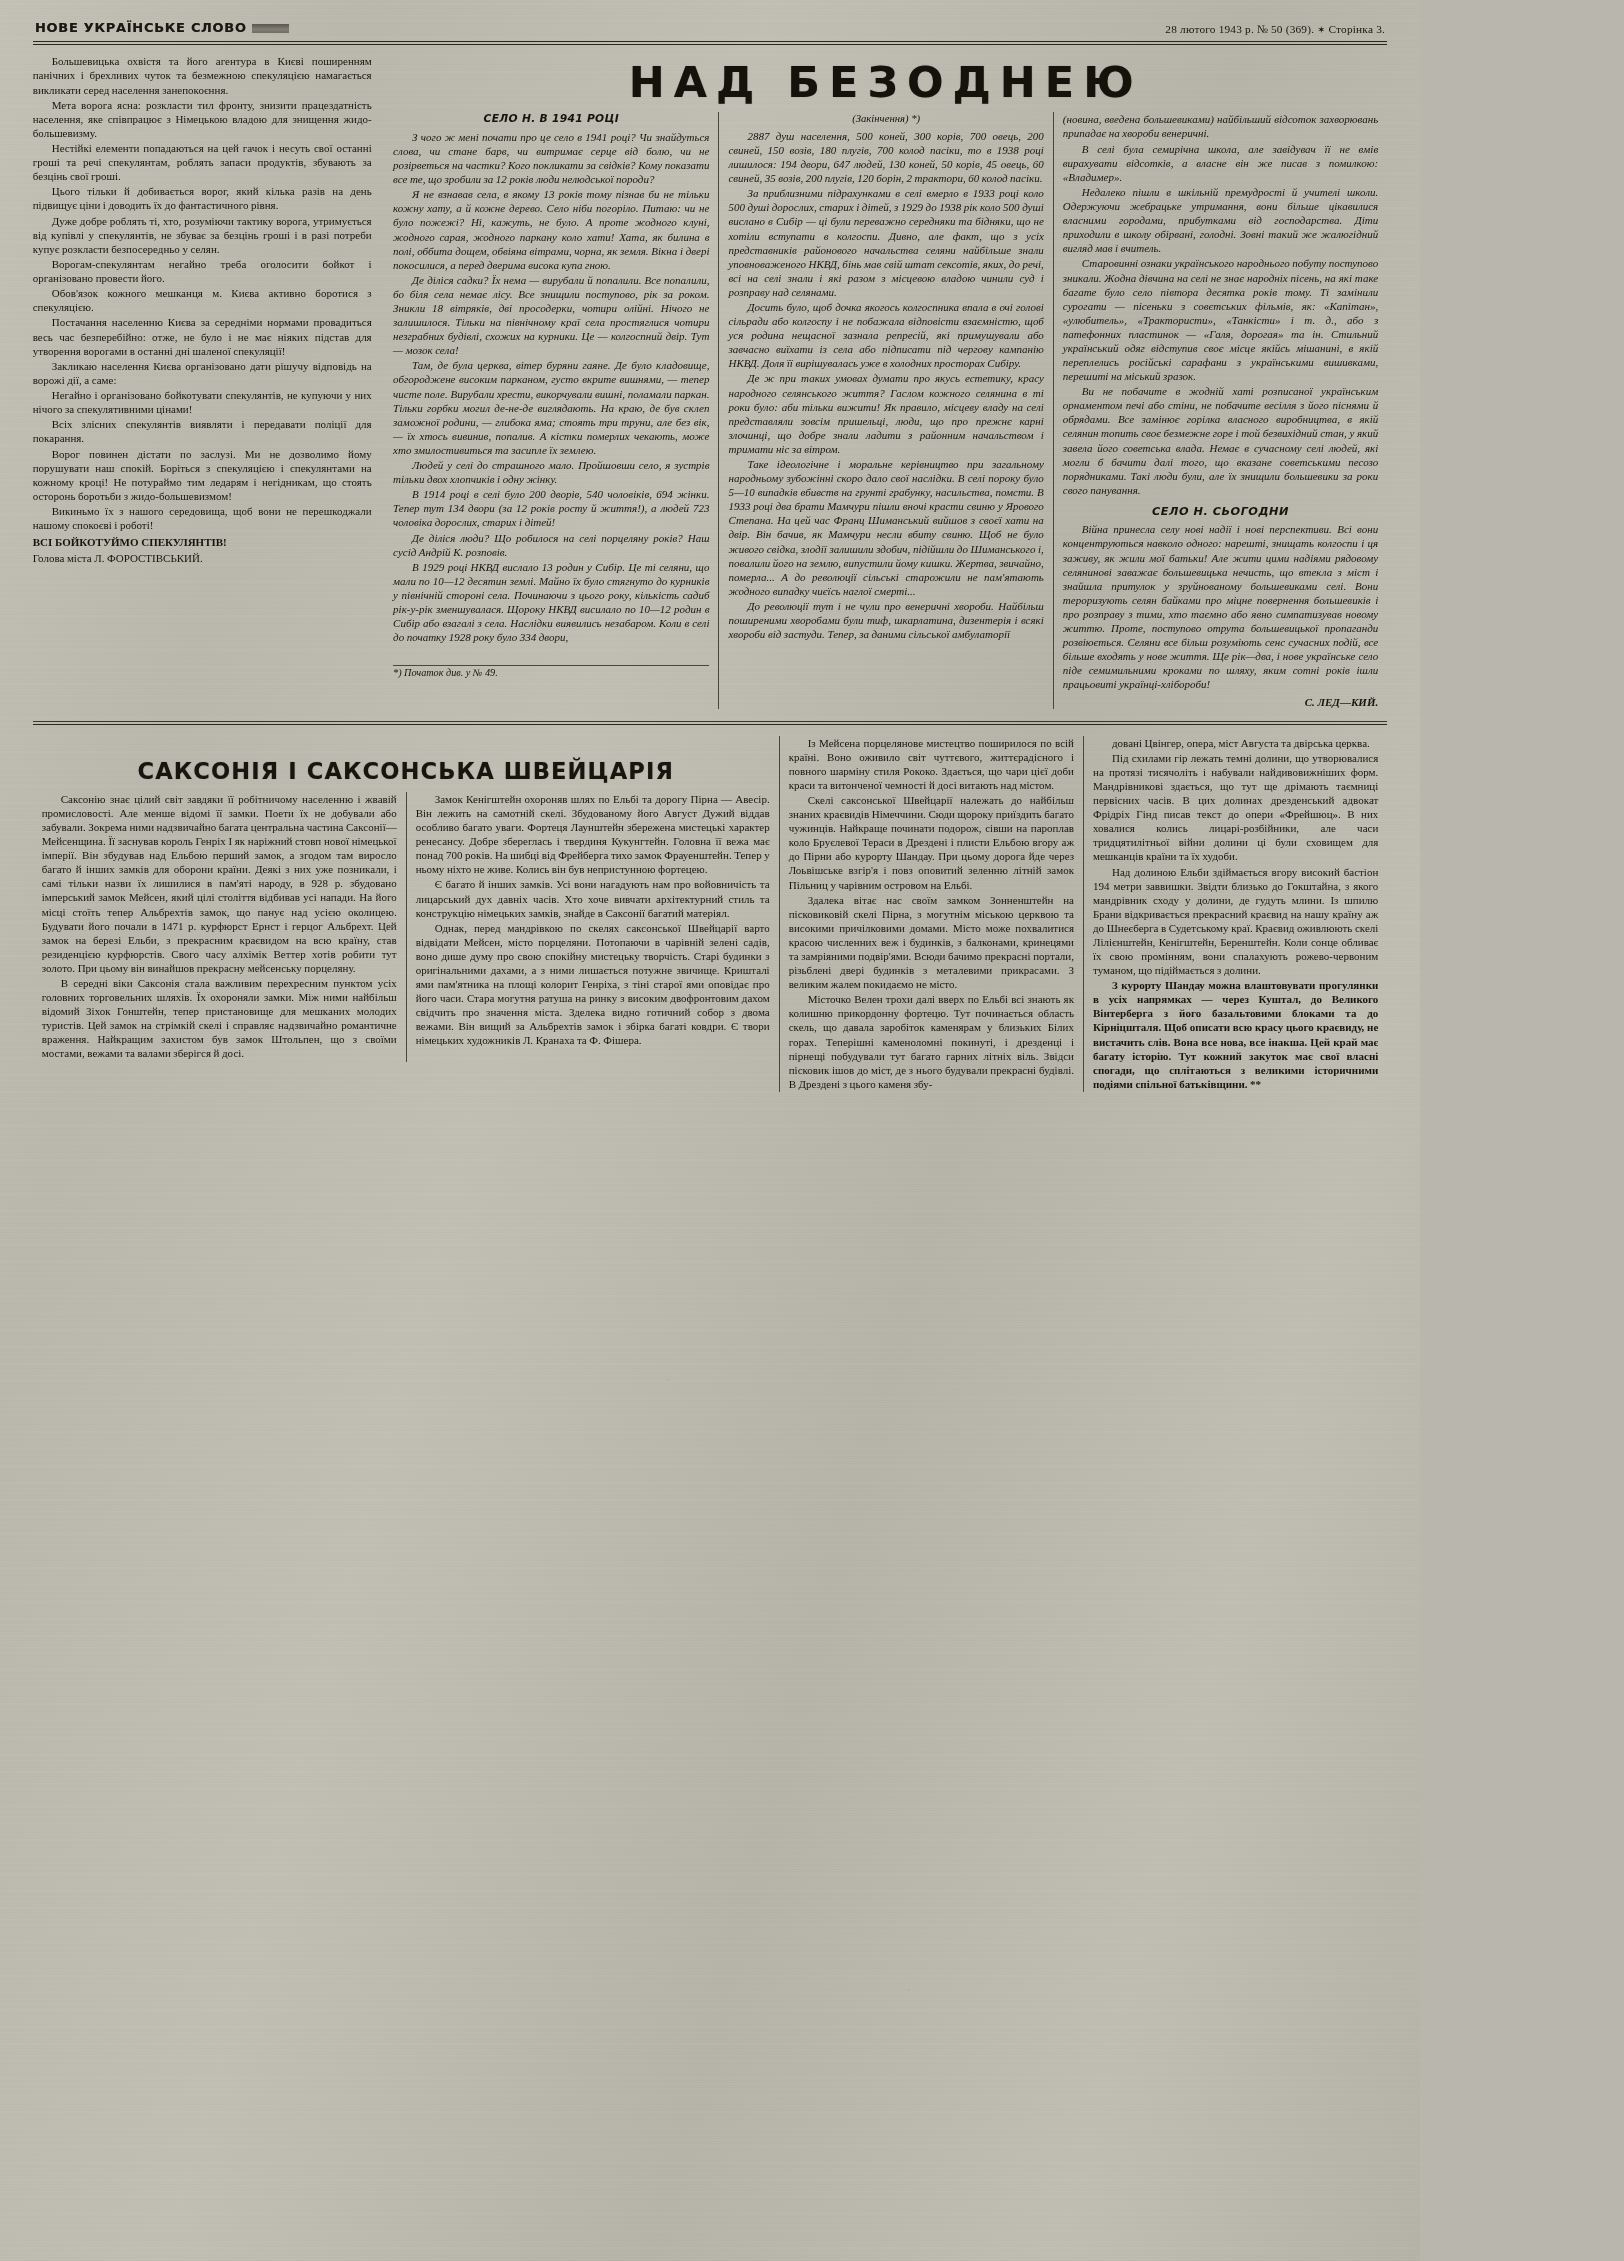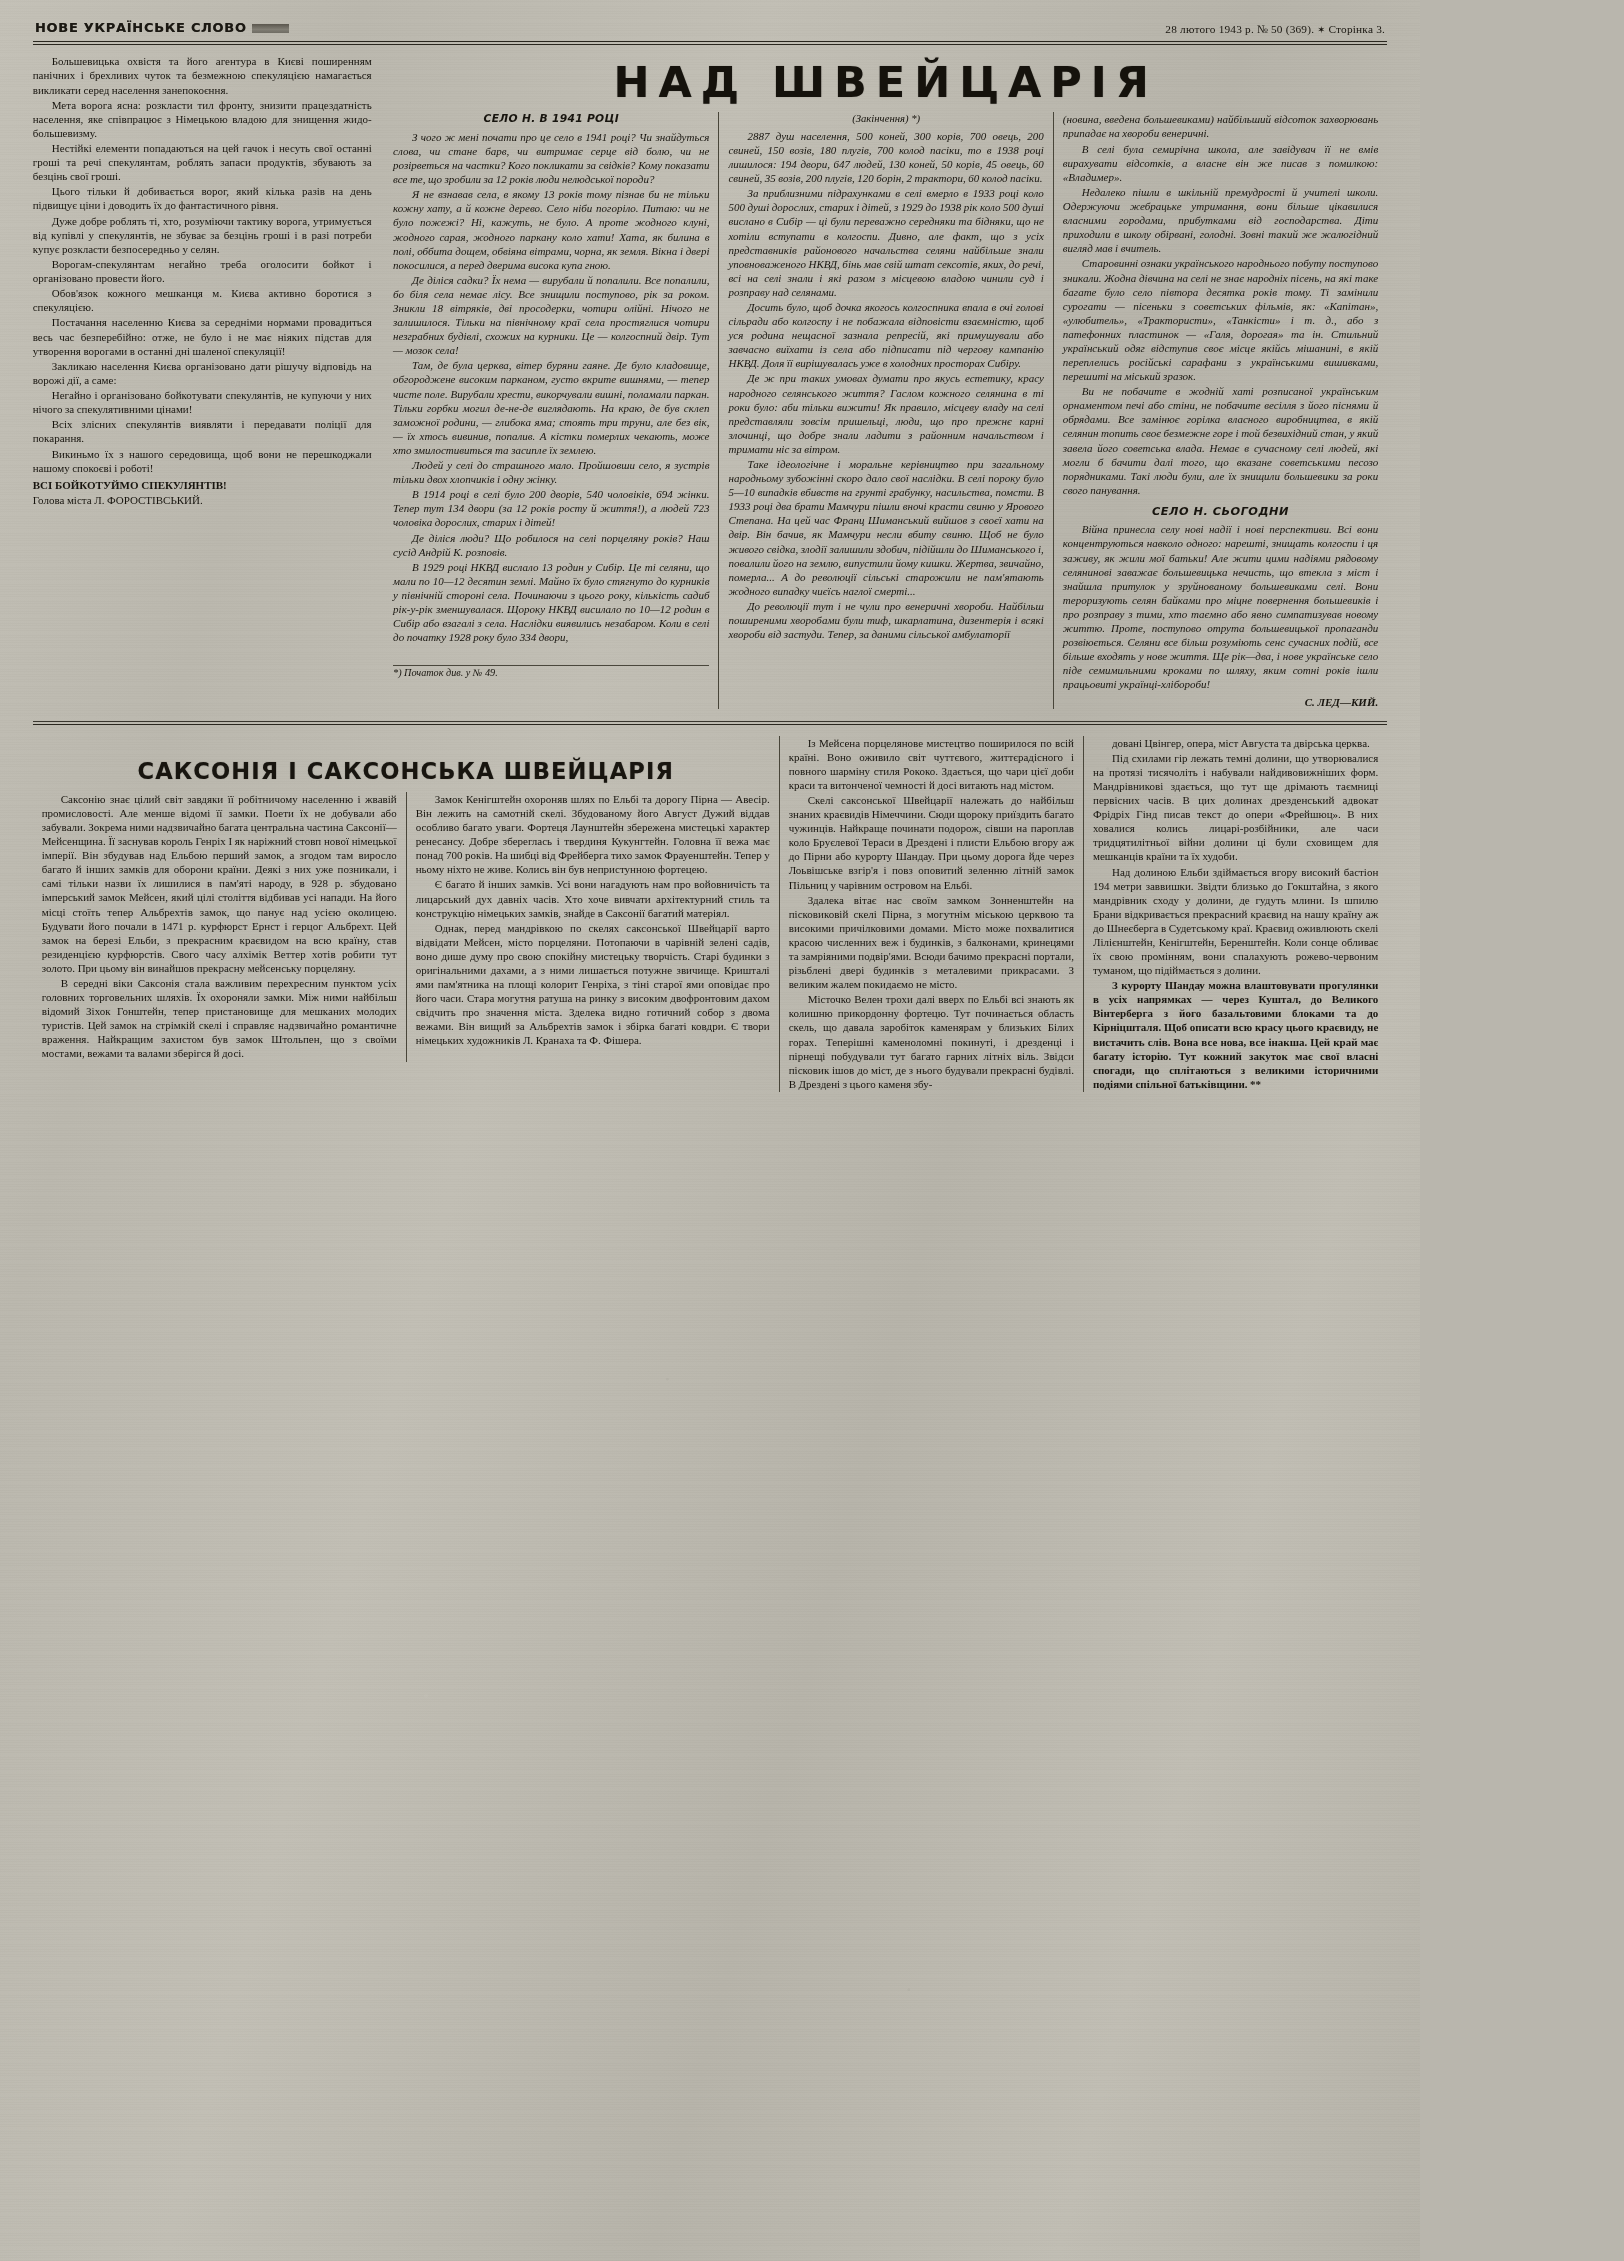--- a/index.html
+++ b/index.html
@@ -211,27 +211,28 @@
       <p class="t">Мета ворога ясна: розкласти тил фронту, знизити працездатність населення, яке співпрацює з Німецькою владою для знищення жидо-большевизму.</p>
       <p class="t">Нестійкі елементи попадаються на цей гачок і несуть свої останні гроші та речі спекулянтам, роблять запаси продуктів, збувають за безцінь свої гроші.</p>
       <p class="t">Цього тільки й добивається ворог, який кілька разів на день підвищує ціни і доводить їх до фантастичного рівня.</p>
       <p class="t">Дуже добре роблять ті, хто, розуміючи тактику ворога, утримується від купівлі у спекулянтів, не збуває за безцінь гроші і в разі потреби купує розкласти безпосередньо у селян.</p>
       <p class="t">Ворогам-спекулянтам негайно треба оголосити бойкот і організовано провести його.</p>
       <p class="t">Обов'язок кожного мешканця м. Києва активно боротися з спекуляцією.</p>
       <p class="t">Постачання населенню Києва за середніми нормами провадиться весь час безперебійно: отже, не було і не має ніяких підстав для утворення ворогами в останні дні шаленої спекуляції!</p>
       <p class="t">Закликаю населення Києва організовано дати рішучу відповідь на ворожі дії, а саме:</p>
       <p class="t">Негайно і організовано бойкотувати спекулянтів, не купуючи у них нічого за спекулятивними цінами!</p>
       <p class="t">Всіх злісних спекулянтів виявляти і передавати поліції для покарання.</p>
+      <p class="t">Ворог повинен дістати по заслузі. Ми не дозволимо йому порушувати наш спокій. Боріться з спекуляцією і спекулянтами на кожному кроці! Не потураймо тим ледарям і негідникам, що стоять осторонь боротьби з жидо-большевизмом!</p>
       <p class="t">Викиньмо їх з нашого середовища, щоб вони не перешкоджали нашому спокоєві і роботі!</p>
       <p class="center-bold">ВСІ БОЙКОТУЙМО СПЕКУЛЯНТІВ!</p>
       <p class="t noind">Голова міста Л. ФОРОСТІВСЬКИЙ.</p>
     </div>
 
     <div class="col-rest">
-      <div class="bigtitle">НАД ШВЕЙЦАРІЯ</div>
+      <div class="bigtitle">НАД БЕЗОДНЕЮ</div>
       <div class="three">
 
         <div class="c">
           <div class="sub-head">СЕЛО Н. В 1941 РОЦІ</div>
           <p class="t">З чого ж мені почати про це село в 1941 році? Чи знайдуться слова, чи стане барв, чи витримає серце від болю, чи не розірветься на частки? Кого покликати за свідків? Кому показати все те, що зробили за 12 років люди нелюдської породи?</p>
           <p class="t">Я не взнавав села, в якому 13 років тому пізнав би не тільки кожну хату, а й кожне дерево. Село ніби погоріло. Питаю: чи не було пожежі? Ні, кажуть, не було. А проте жодного клуні, жодного сарая, жодного паркану коло хати! Хата, як билина в полі, оббита дощем, обвіяна вітрами, чорна, як земля. Вікна і двері покосилися, а перед дверима висока купа гною.</p>
           <p class="t">Де діліся садки? Їх нема — вирубали й попалили. Все попалили, бо біля села немає лісу. Все знищили поступово, рік за роком. Зникли 18 вітряків, дві просодерки, чотири олійні. Нічого не залишилося. Тільки на північному краї села простяглися чотири незграбних будівлі, схожих на курники. Це — колгоспний двір. Тут — мозок села!</p>
           <p class="t">Там, де була церква, вітер буряни гаяне. Де було кладовище, обгороджене високим парканом, густо вкрите вишнями, — тепер чисте поле. Вирубали хрести, викорчували вишні, поламали паркан. Тільки горбки могил де-не-де виглядають. На краю, де був склеп заможної родини, — глибока яма; стоять три труни, але без вік, — їх хтось вивинив, попалив. А кістки померлих чекають, може хто змилостивиться та засипле їх землею.</p>
           <p class="t">Людей у селі до страшного мало. Пройшовши село, я зустрів тільки двох хлопчиків і одну жінку.</p>
           <p class="t">В 1914 році в селі було 200 дворів, 540 чоловіків, 694 жінки. Тепер тут 134 двори (за 12 років росту й життя!), а людей 723 чоловіка дорослих, старих і дітей!</p>

